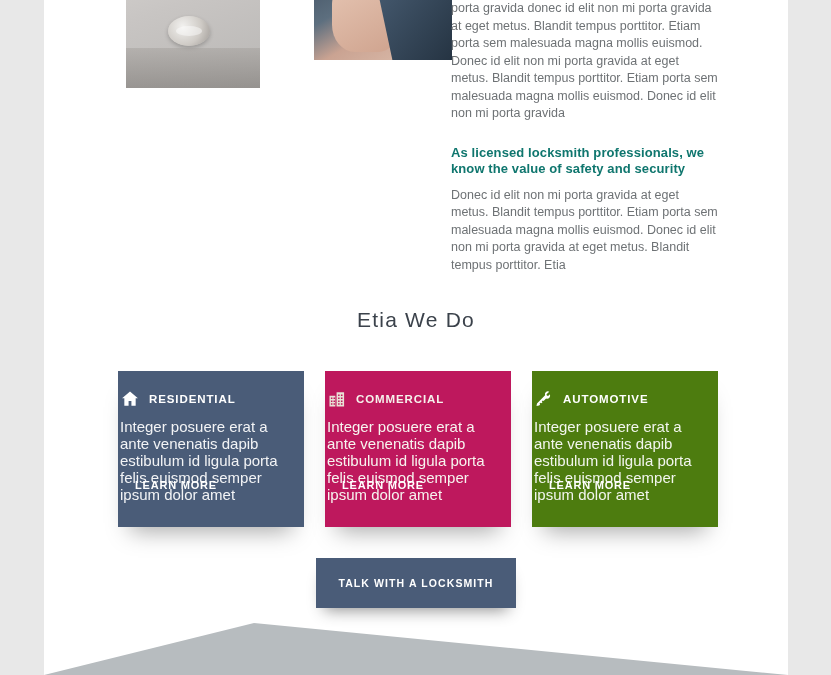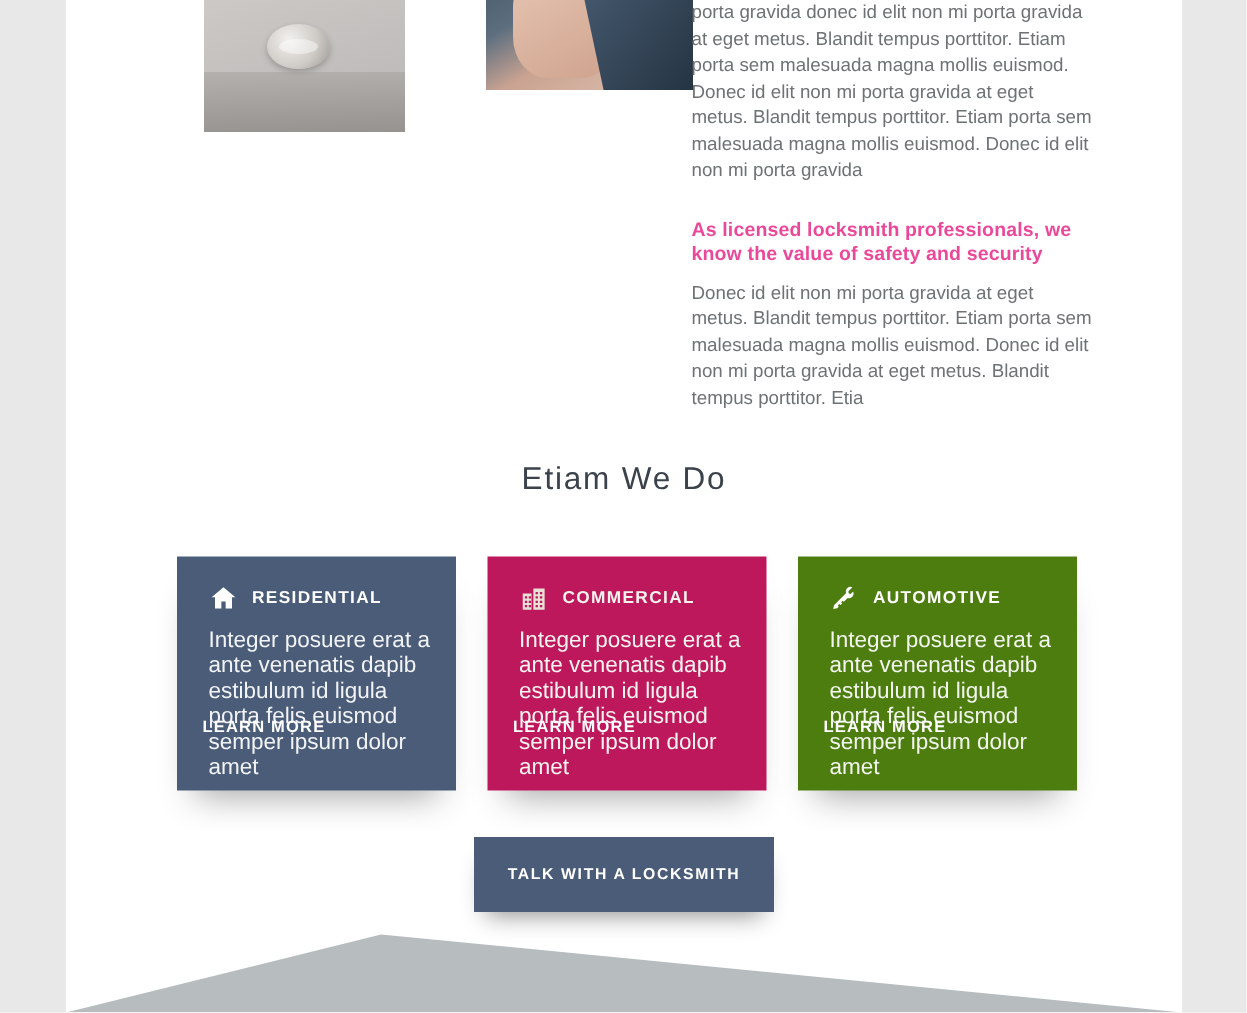--- a/index.html
+++ b/index.html
@@ -20,21 +20,21 @@
     left: 44px;
     top: 0;
     width: 744px;
     height: 675px;
     background: #ffffff;
     overflow: hidden;
   }
   
   .top-section {
     position: absolute;
-    left: 10px;
+    left: 0;
     top: 0;
     width: 744px;
     height: 250px;
   }
   .img-left {
     position: absolute;
     left: 82px;
     top: -70px;
     width: 134px;
     height: 158px;
@@ -107,21 +107,21 @@
     font-size: 12.5px;
     line-height: 17.5px;
     color: #6e7275;
     margin: 0;
   }
   .para-1 { padding-top: 0; }
   .sub-head {
     font-size: 13px;
     font-weight: bold;
     line-height: 16px;
-    color: #ec4899;
+    color: #0f766e;
     margin: 22px 0 10px 0;
     letter-spacing: .1px;
   }
   
   .section-title {
     position: absolute;
     left: 0;
     top: 308px;
     width: 744px;
     text-align: center;
@@ -135,21 +135,21 @@
     position: absolute;
     left: 74px;
     top: 371px;
     width: 600px;
     display: flex;
     justify-content: space-between;
   }
   .card {
     width: 186px;
     height: 156px;
-    padding: 18px 17px 0 21px;
+    padding: 18px 17px 0 2px;
     box-sizing: border-box;
     position: relative;
     box-shadow: 0 16px 22px -12px rgba(0,0,0,.35);
   }
   .card.residential { background: #4a5c78; }
   .card.commercial  { background: #be185d; }
   .card.automotive  { background: #4d7c0f; }
 
   .card-head {
     display: flex;
@@ -236,21 +236,21 @@
     </div>
 
     <div class="text-col">
       <p class="body-copy para-1">porta gravida donec id elit non mi porta gravida at eget metus. Blandit tempus porttitor. Etiam porta sem malesuada magna mollis euismod. Donec id elit non mi porta gravida at eget metus. Blandit tempus porttitor. Etiam porta sem malesuada magna mollis euismod. Donec id elit non mi porta gravida</p>
       <h3 class="sub-head">As licensed locksmith professionals, we know the value of safety and security</h3>
       <p class="body-copy">Donec id elit non mi porta gravida at eget metus. Blandit tempus porttitor. Etiam porta sem malesuada magna mollis euismod. Donec id elit non mi porta gravida at eget metus. Blandit tempus porttitor. Etia</p>
     </div>
 
   </section>
 
-  <h2 class="section-title">Etiam We Do</h2>
+  <h2 class="section-title">Etia We Do</h2>
 
   <div class="cards">
 
     <div class="card residential">
       <div class="card-head">
         <svg class="card-icon" viewBox="0 0 24 24">
           <path fill="#ffffff" d="M12 3 2.5 11h2.7v9h5.1v-5.6h3.4V20h5.1v-9h2.7L12 3z"></path>
         </svg>
         <span class="card-title">RESIDENTIAL</span>
       </div>

